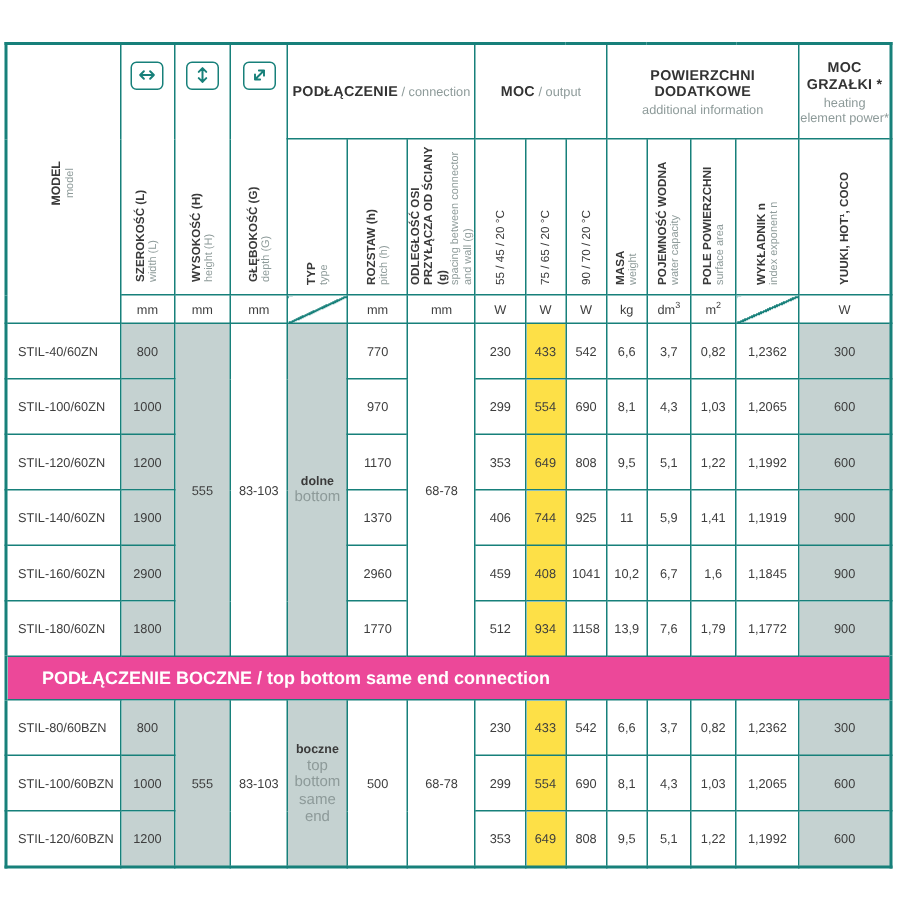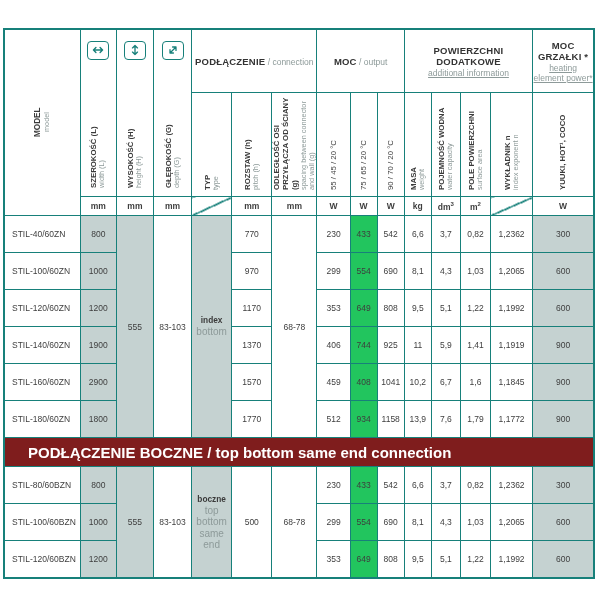--- a/index.html
+++ b/index.html
@@ -13,28 +13,28 @@
     background:#fff;
   }
   table.spec td {
     border:1.4px solid #17807a; padding:0; text-align:center; vertical-align:middle;
     font-size:8.5px; color:#3e3e3e; overflow:hidden;
   }
   table.spec { border:2px solid #17807a; }
 
   tr.rA td { height:62px; }
   tr.rB td { height:103px; vertical-align:bottom; }
-  tr.rC td { height:18px;font-weight:bold; }
+  tr.rC td { height:18px; }
   tr.dr td { height:36px; }
   tr.divider td { height:28px; }
 
   .group b { font-size:9.5px; color:#333; letter-spacing:.2px; }
   .en { color:#8d9a99; font-weight:normal; }
   .group .en { font-size:8.5px; }
-  .group .block { display:block; margin-top:1px;text-decoration:underline; }
+  .group .block { display:block; margin-top:1px; }
 
   
   .vtext {
     writing-mode:vertical-rl; transform:rotate(180deg);
     display:inline-block; text-align:left; line-height:1.18;
     padding-top:4px;
   }
   .vtext b, .vtext .en { display:block; }
   .vtext b { font-size:7.8px; color:#3a3a3a; }
   .vtext .en { font-size:7.3px; }
@@ -53,30 +53,30 @@
   .model-head .vtext b { font-size:8.2px; }
 
   .unit { font-size:8.5px; color:#3e3e3e; }
   .unit sup { font-size:6px; }
 
   .diag {
     background:linear-gradient(to bottom right, transparent 47.5%, #17807a 47.5%, #17807a 52.5%, transparent 52.5%);
   }
 
   .shade { background:#c5d2d1; }
-  .shade-light { background:#22c55e; }
+  .shade-light { background:#fde047; }
 
   .model-cell { text-align:left !important; padding-left:7px !important; font-size:8.3px; }
 
   .type-inner b { display:block; font-size:8.3px; color:#3a3a3a; }
   .type-inner .en { display:block; font-size:10px; line-height:1.12; margin-top:1px; }
 
   tr.divider td {
-    background:#7f1d1d; color:#ffffff; text-align:left; padding-left:23px;
-    font-size:15px; border-left:2px solid #17807a; border-right:2px solid #17807a;
+    background:#ec4899; color:#ffffff; text-align:left; padding-left:23px;
+    font-size:12px; border-left:2px solid #17807a; border-right:2px solid #17807a;
   }
   tr.divider b { color:#fff; }
   tr.divider .en2 { color:#fff; font-weight:bold; }
 
   .temp .vtext b { font-weight:normal; font-size:7.8px; color:#3c3c3c; }
 
   .watermark {
     position:absolute; left:52px; top:224px; z-index:5; pointer-events:none;
     font-size:94px; font-weight:bold; letter-spacing:3px;
     color:rgba(226,231,234,0.85);
@@ -215,21 +215,21 @@
     <td class="unit">W</td>
   </tr>
 
   <tr class="dr">
     <td class="model-cell">STIL-40/60ZN</td>
     <td class="shade">800</td>
     <td class="shade" rowspan="6">555</td>
     <td rowspan="6">83-103</td>
     <td class="shade" rowspan="6">
       <div class="type-inner">
-              <b>index</b>
+              <b>dolne</b>
               <span class="en">bottom</span>
             </div>
     </td>
     <td>770</td>
     <td rowspan="6">68-78</td>
     <td>230</td>
     <td class="shade-light">433</td>
     <td>542</td>
     <td>6,6</td>
     <td>3,7</td>
@@ -272,21 +272,21 @@
     <td>925</td>
     <td>11</td>
     <td>5,9</td>
     <td>1,41</td>
     <td>1,1919</td>
     <td class="shade">900</td>
   </tr>
   <tr class="dr">
     <td class="model-cell">STIL-160/60ZN</td>
     <td class="shade">2900</td>
-    <td>1570</td>
+    <td>2960</td>
     <td>459</td>
     <td class="shade-light">408</td>
     <td>1041</td>
     <td>10,2</td>
     <td>6,7</td>
     <td>1,6</td>
     <td>1,1845</td>
     <td class="shade">900</td>
   </tr>
   <tr class="dr">

